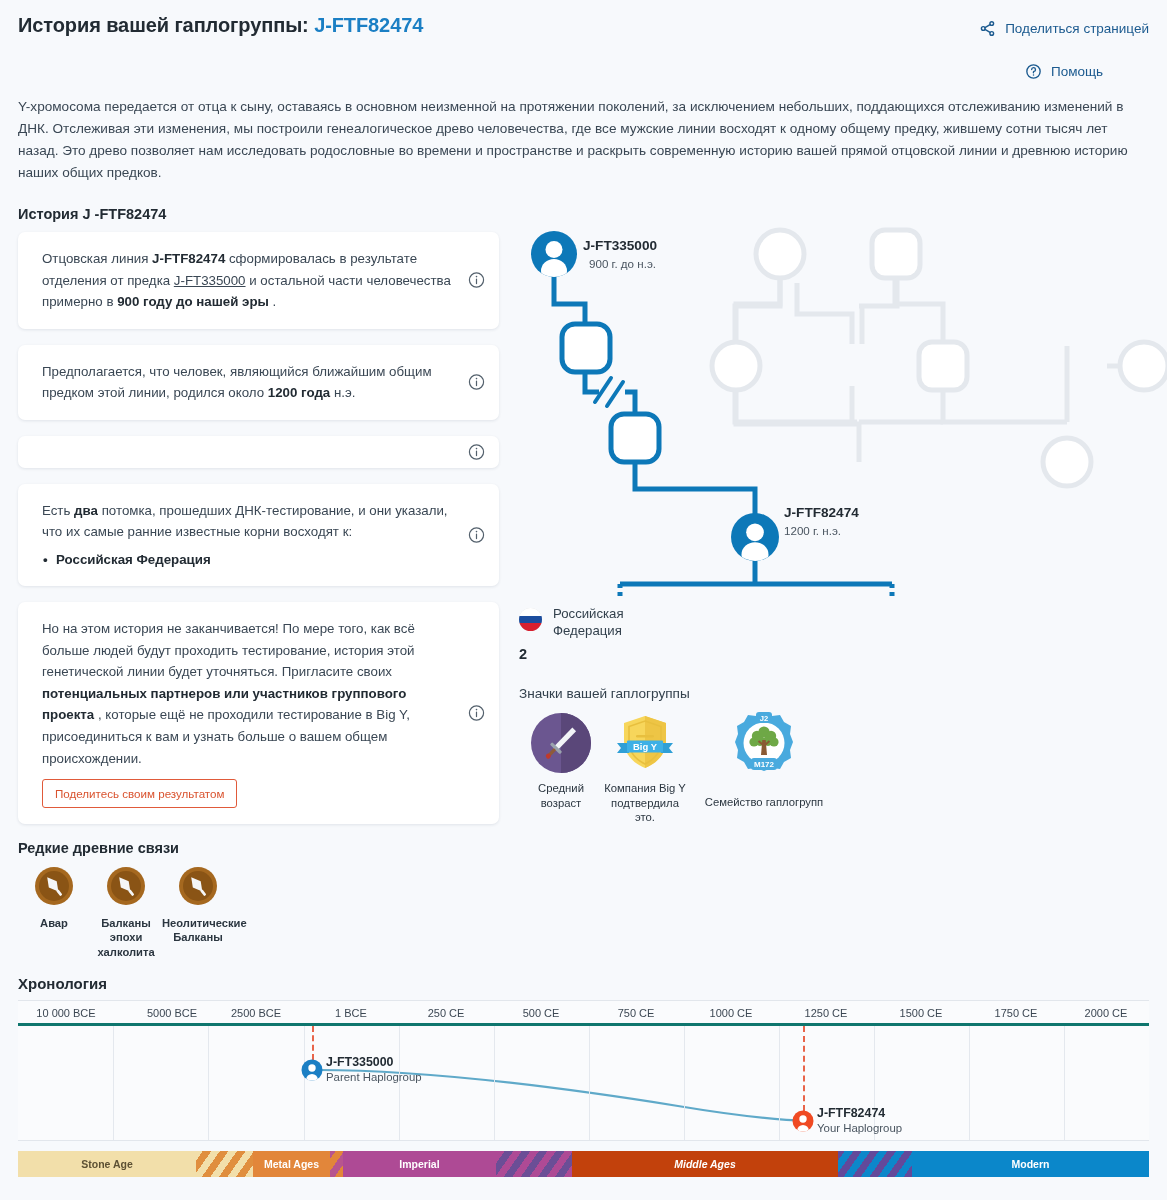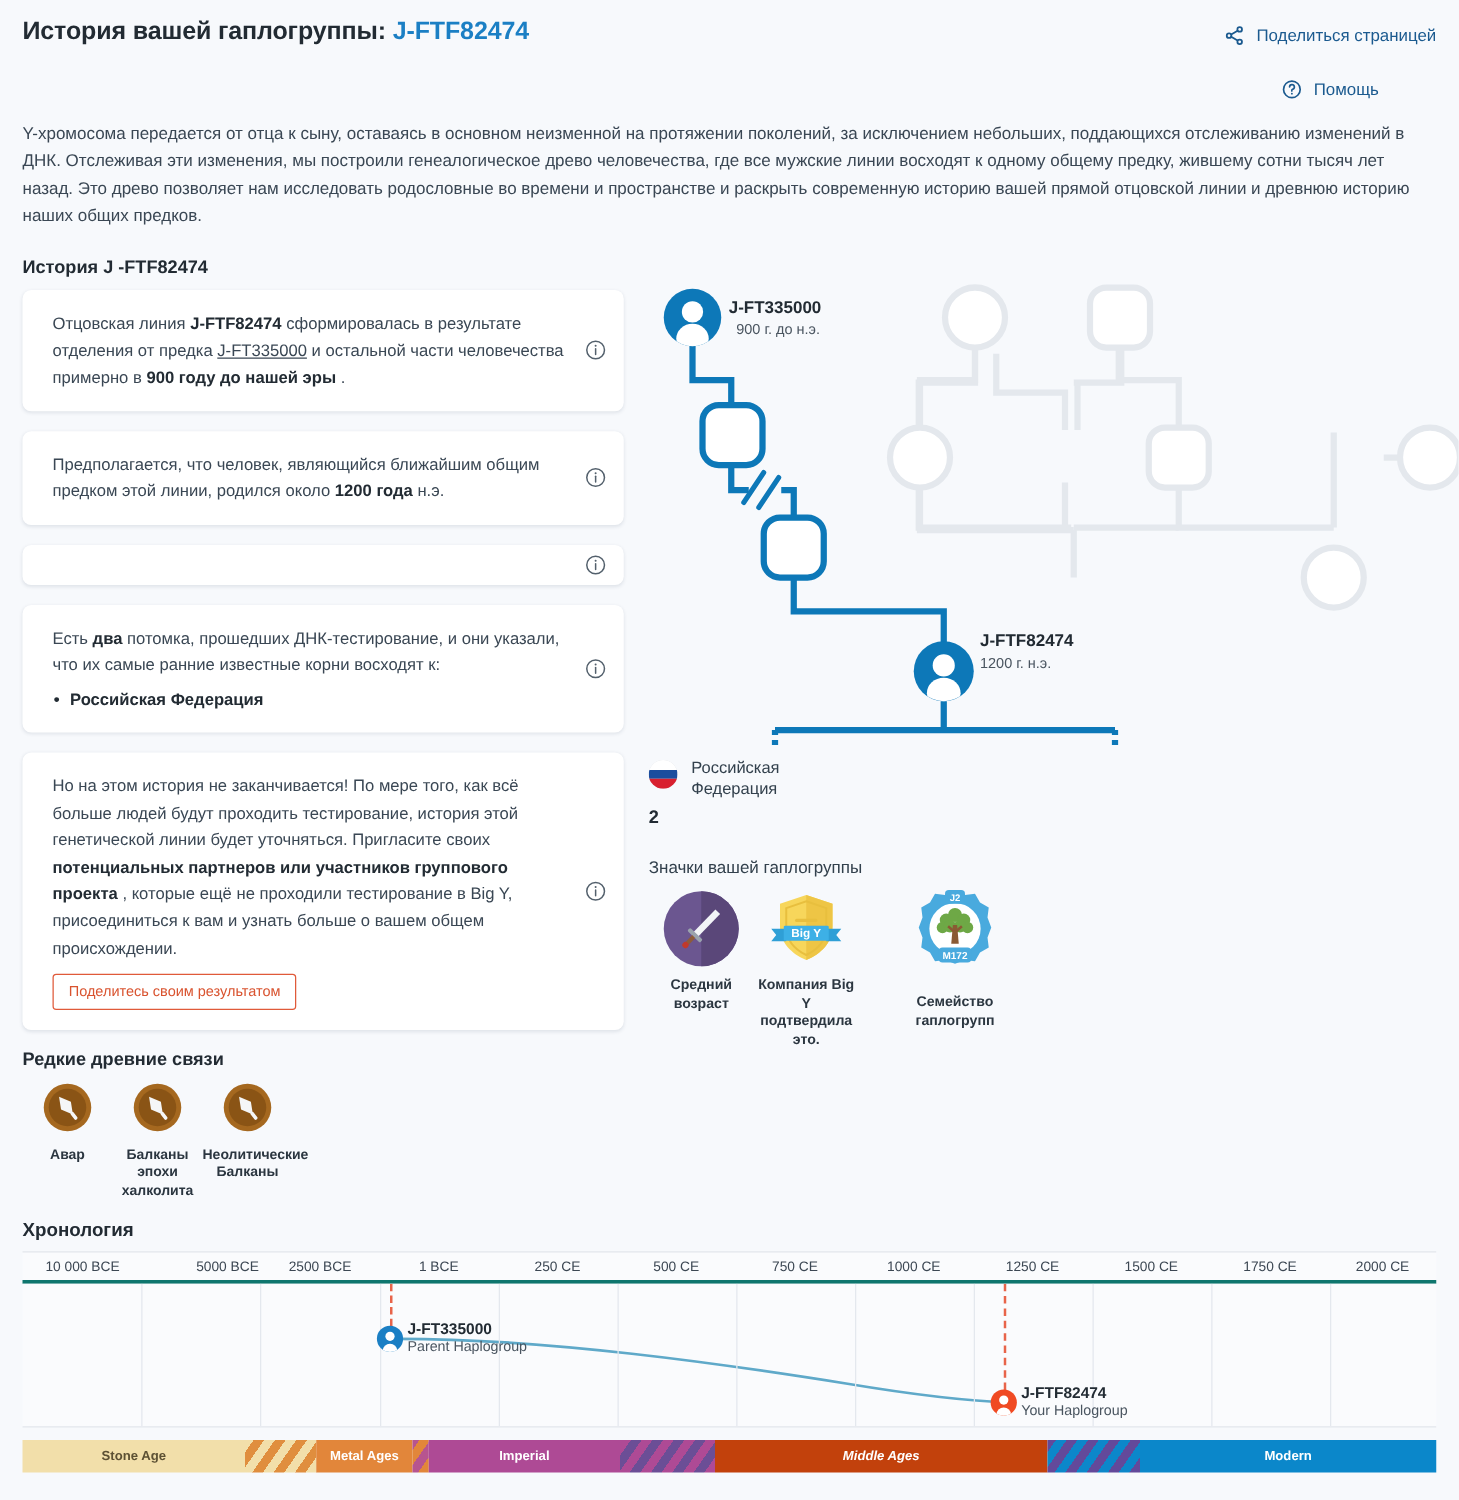--- a/index.html
+++ b/index.html
@@ -100,21 +100,21 @@
   .country-count{ margin:6px 0 0 20px; font-size:14.5px; font-weight:bold; color:#222b33; }
 
   
   .badges-h{ margin:24px 0 12px 20px; font-size:13.6px; color:#33414d; }
   .badges{ display:flex; align-items:flex-start; margin-left:20px; }
   .badge{ width:84px; text-align:center; }
   .badge.wide{ width:122px; }
   .badge .art{ height:60px; display:flex; align-items:center; justify-content:center; }
   .badge .cap{
     margin-top:8px; font-size:11.3px; line-height:1.3;
-    font-weight:bold; color:#2b3640;
+    font-weight:normal; color:#2b3640;
   }
   .badge.fam .cap{ padding-top:14px; }
 
   
   .ancient{ display:flex; margin-left:18px; }
   .anc{ width:72px; text-align:center; }
   .anc .cap{ margin-top:6px; font-size:11.2px; line-height:1.28; font-weight:bold; color:#2b3640; }
 
   
   .tl-title{ margin:16px 0 8px 18px; font-size:15px; font-weight:bold; color:#222b33; }
@@ -426,21 +426,21 @@
 
     </div>
   </div>
 </div>
 
 <div class="tl-title">Хронология</div>
 <div class="tl">
   <div class="axis">
     <div id="ticks-host">
         <div class="tick" style="left: 48px;">10 000 BCE</div>
-        <div class="tick" style="left: 153px; padding-left: 22px;">5000 BCE</div>
+        <div class="tick" style="left: 143px; padding-left: 22px;">5000 BCE</div>
         <div class="tick" style="left: 238px;">2500 BCE</div>
         <div class="tick" style="left: 333px;">1 BCE</div>
         <div class="tick" style="left: 428px;">250 CE</div>
         <div class="tick" style="left: 523px;">500 CE</div>
         <div class="tick" style="left: 618px;">750 CE</div>
         <div class="tick" style="left: 713px;">1000 CE</div>
         <div class="tick" style="left: 808px;">1250 CE</div>
         <div class="tick" style="left: 903px;">1500 CE</div>
         <div class="tick" style="left: 998px; text-align: center;">1750 CE</div>
         <div class="tick" style="left: 1088px;">2000 CE</div>

